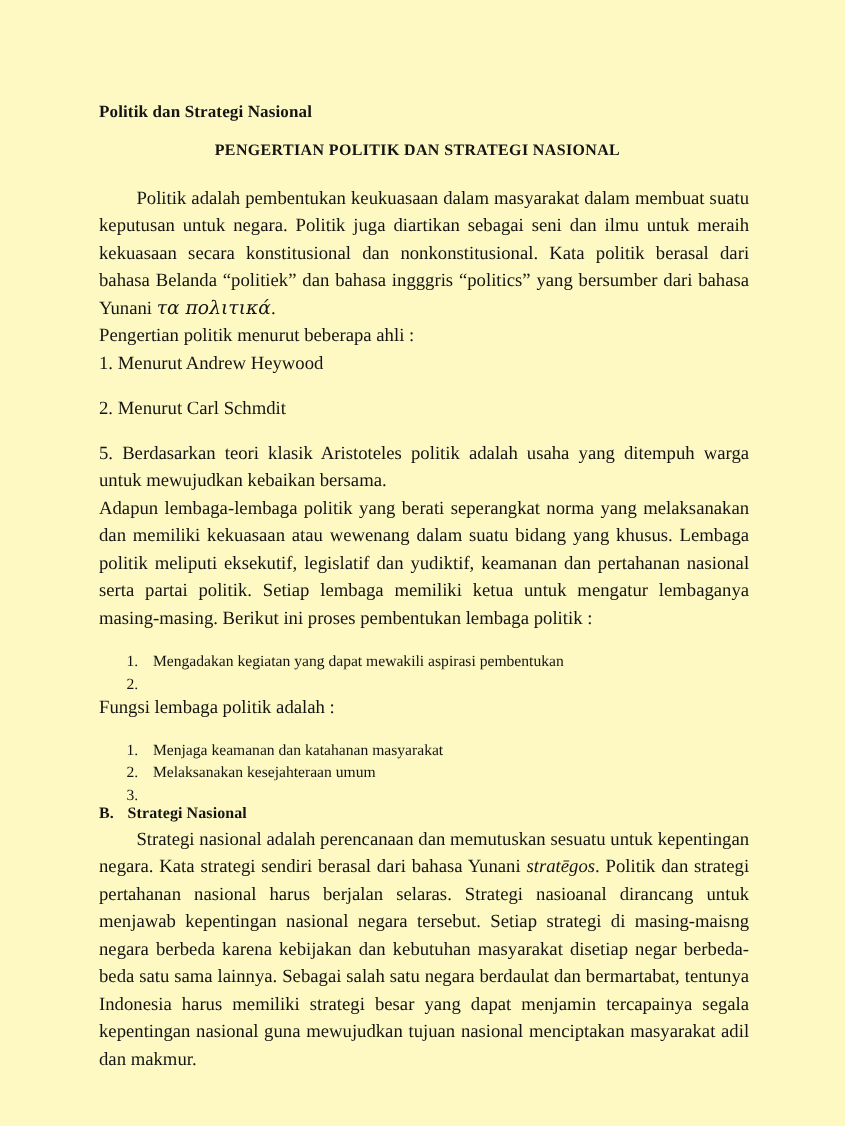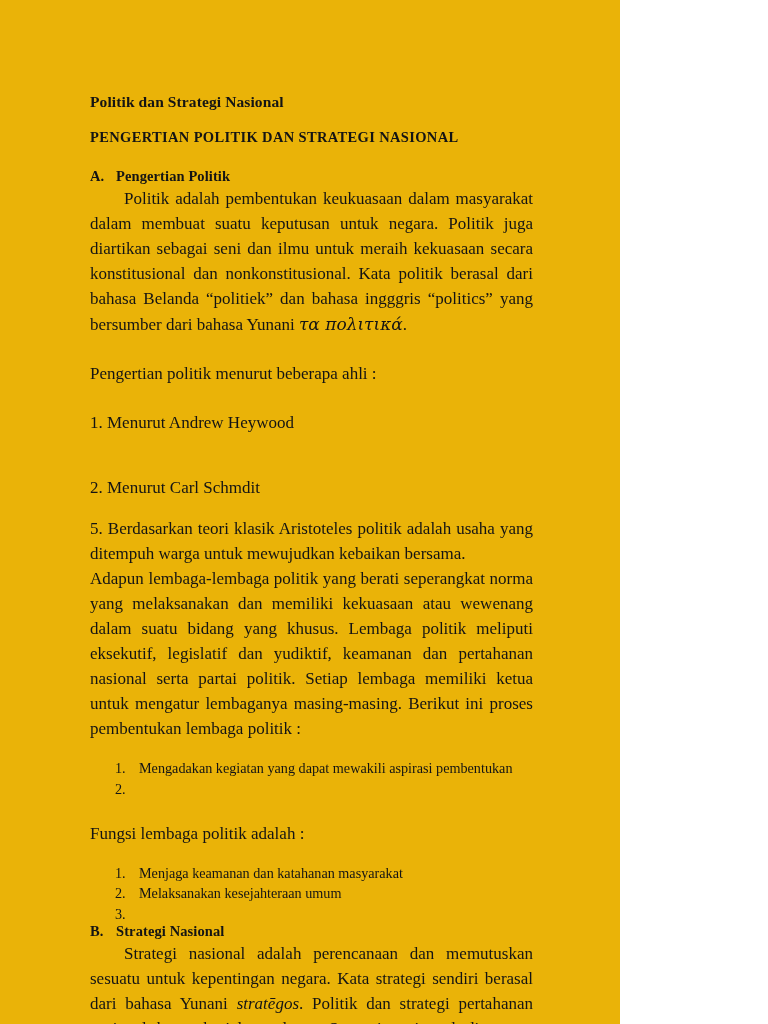--- a/index.html
+++ b/index.html
@@ -11,34 +11,35 @@
   body {
     width: 768px;
     height: 1024px;
     overflow: hidden;
     font-family: "Liberation Serif", "DejaVu Serif", serif;
     color: #141414;
     -webkit-font-smoothing: none;
   }
   .page {
     position: relative;
-    width: 620px;
+    width: 768px;
     height: 1024px;
-    background: #eab308;
+    background: #fef9c3;
     box-sizing: border-box;
     padding: 92px 87px 0 90px;
   }
   .doc-title {
     font-size: 15.5px;
     font-weight: bold;
     line-height: 1.35;
     margin: 0 0 16px 0;
     letter-spacing: 0.1px;
   }
   .doc-subtitle {
+    text-align: center;
     font-size: 14.5px;
     font-weight: bold;
     letter-spacing: 0.35px;
     margin: 0 0 22px 0;
     padding-right: 12px;
   }
   .section-head {
     font-size: 14.5px;
     font-weight: bold;
     margin: 0 0 2px 0;
@@ -53,21 +54,20 @@
     line-height: 1.47;
     text-align: justify;
     margin: 0;
     text-justify: inter-word;
   }
   p.body.indent {
     text-indent: 34px;
   }
   p.body.tight {
     text-align: left;
-    margin-top: 24px;
   }
   .gap-md { height: 16px; }
   .gap-lg { height: 19px; }
   ol.numlist {
     margin: 0;
     padding: 0;
     list-style: none;
   }
   ol.numlist li {
     position: relative;
@@ -94,23 +94,20 @@
 </style>
 </head>
 <body>
 
 <div class="page">
 
   <h1 class="doc-title">Politik dan Strategi Nasional</h1>
 
   <div class="doc-subtitle">PENGERTIAN POLITIK DAN STRATEGI NASIONAL</div>
 
-  <div class="section-head">
-    <span class="letter">A.</span><span>Pengertian Politik</span>
-  </div>
 
   <p class="body indent"><span>Politik adalah pembentukan keukuasaan dalam masyarakat dalam membuat suatu keputusan untuk negara. Politik juga diartikan sebagai seni dan ilmu untuk meraih kekuasaan secara konstitusional dan nonkonstitusional. Kata politik berasal dari bahasa Belanda “politiek” dan bahasa ingggris “politics” yang bersumber dari bahasa Yunani </span><span class="greek">τα πολιτικά</span><span>.</span></p>
 
   <p class="body tight">Pengertian politik menurut beberapa ahli :</p>
 
   <p class="body tight">1. Menurut Andrew Heywood</p>
 
 
   <div class="gap-md"></div>
 

